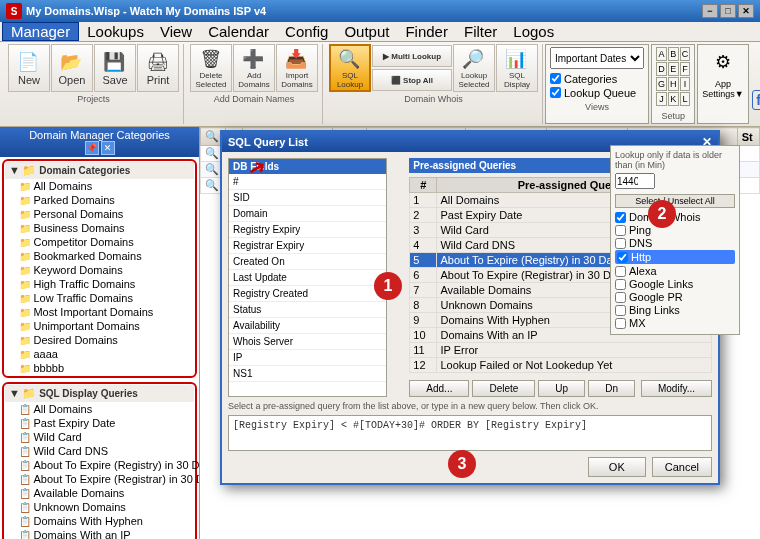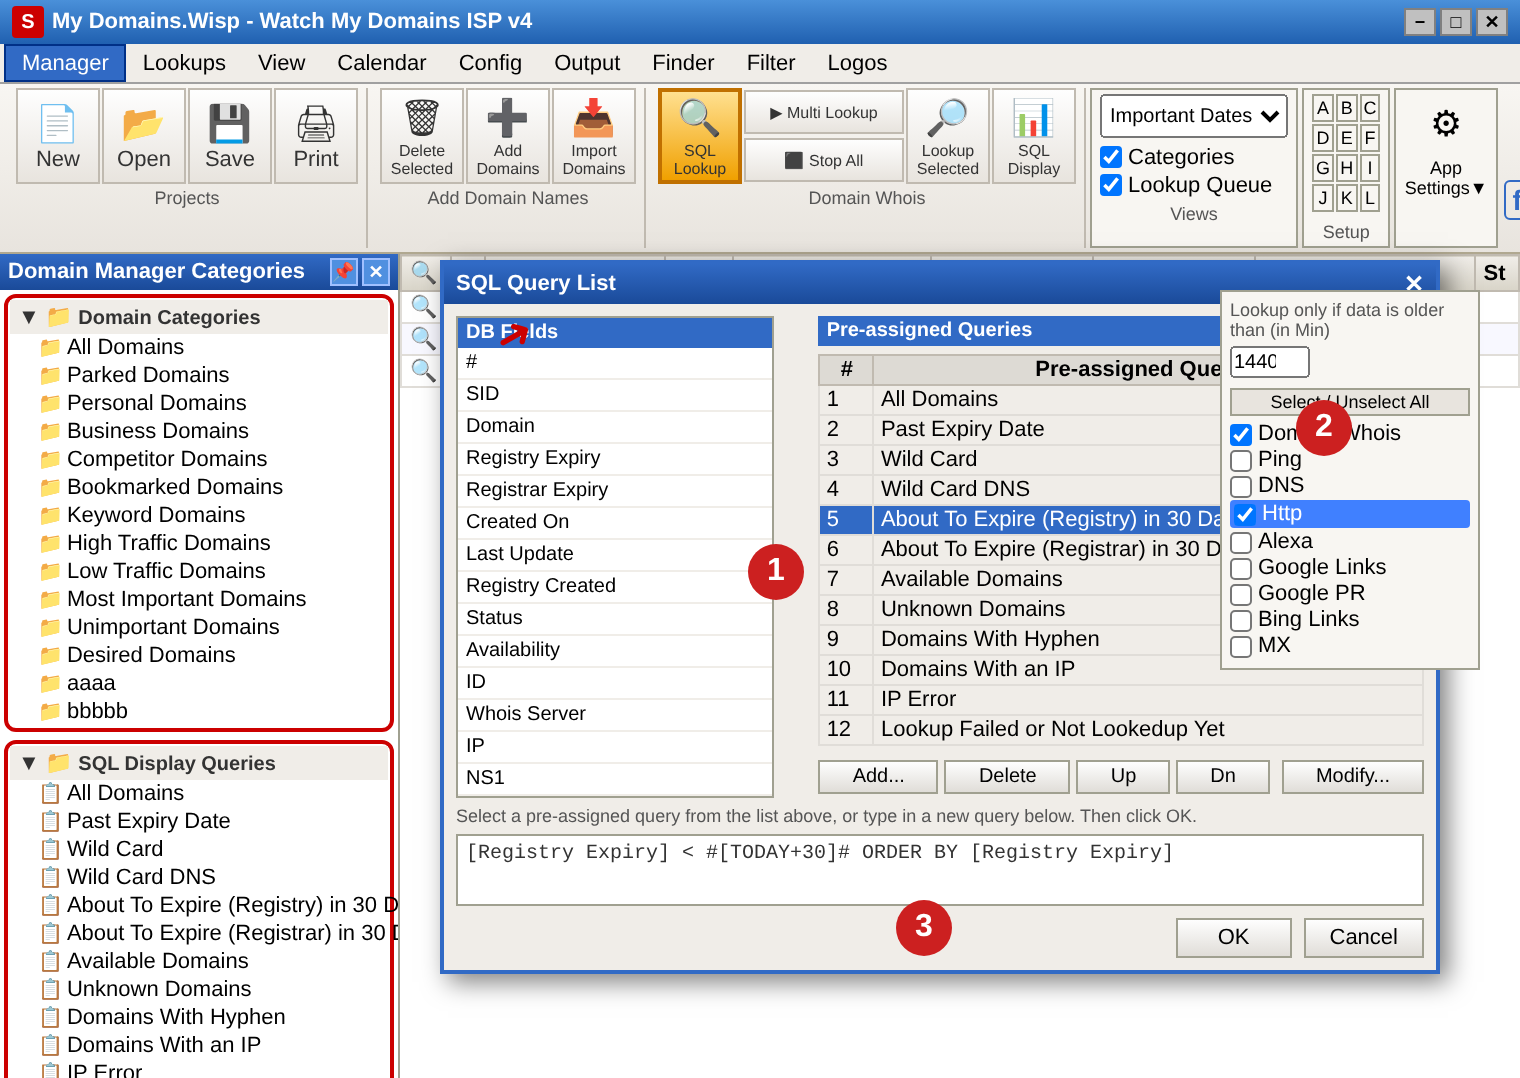--- a/index.html
+++ b/index.html
@@ -26,21 +26,21 @@
       background: #f0ede8;
       height: 20px;
       display: flex;
       align-items: center;
       border-bottom: 1px solid #a0a0a0;
       padding: 0 2px;
     }
     .menu-item {
       padding: 2px 8px;
       cursor: pointer;
-      font-size: 11px;
+      font-size: 15px;
       height: 100%;
       display: flex;
       align-items: center;
     }
     .menu-item.active { background: #316ac5; color: white; border: 1px solid #003087; }
 
     
     .toolbar {
       background: linear-gradient(to bottom, #f8f6f2, #e8e4de);
       border-bottom: 1px solid #b0a890;
@@ -115,26 +115,27 @@
       width: 200px;
       border-right: 1px solid #a0a090;
       background: white;
       overflow-y: auto;
       display: flex;
       flex-direction: column;
     }
     .sidebar-header {
       background: linear-gradient(to bottom, #316ac5, #1a4a99);
       color: white;
-      padding: 2px 4px;
+      padding: 2px 20px;
       font-size: 10px;
-      font-weight: bold;
+      font-weight: normal;
       display: flex;
       justify-content: space-between;
       align-items: center;
+      flex-direction: column;
     }
     .sidebar-controls { display: flex; gap: 2px; }
     .sidebar-ctrl-btn { width: 14px; height: 14px; background: #5090e0; border: 1px solid #a0c0ff; color: white; font-size: 9px; display: flex; align-items: center; justify-content: center; cursor: pointer; }
 
     .tree-item {
       display: flex;
       align-items: center;
       padding: 1px 2px;
       cursor: pointer;
       white-space: nowrap;
@@ -365,21 +366,21 @@
     </div>
     <div class="toolbar-section-label">Add Domain Names</div>
   </div>
 
   <div class="toolbar-group">
     <div class="toolbar-group-inner">
       <div class="tb-btn active">
         <div class="tb-icon">🔍</div>
         <span style="font-size:8px">SQL Lookup</span>
       </div>
-      <div style="display:flex; flex-direction:column; gap:2px;">
+      <div style="display:flex; flex-direction:column; gap:2px;font-weight:bold;">
         <div class="tb-btn-small" style="font-size:8px; width:80px">▶ Multi Lookup</div>
         <div class="tb-btn-small" style="font-size:8px; width:80px">⬛ Stop All</div>
       </div>
       <div class="tb-btn">
         <div class="tb-icon">🔎</div>
         <span style="font-size:8px">Lookup Selected</span>
       </div>
       <div class="tb-btn">
         <div class="tb-icon">📊</div>
         <span style="font-size:8px">SQL Display</span>
@@ -557,21 +558,20 @@
         <div class="query-list-item">#</div>
         <div class="query-list-item">SID</div>
         <div class="query-list-item">Domain</div>
         <div class="query-list-item">Registry Expiry</div>
         <div class="query-list-item">Registrar Expiry</div>
         <div class="query-list-item">Created On</div>
         <div class="query-list-item">Last Update</div>
         <div class="query-list-item">Registry Created</div>
         <div class="query-list-item">Status</div>
         <div class="query-list-item">Availability</div>
-        <div class="query-list-item">ID</div>
         <div class="query-list-item">Whois Server</div>
         <div class="query-list-item">IP</div>
         <div class="query-list-item">NS1</div>
       </div>
 
       <div class="query-right-pane">
         <div class="preassigned-header">Pre-assigned Queries</div>
         <table class="preassigned-table">
           <thead>
             <tr>

